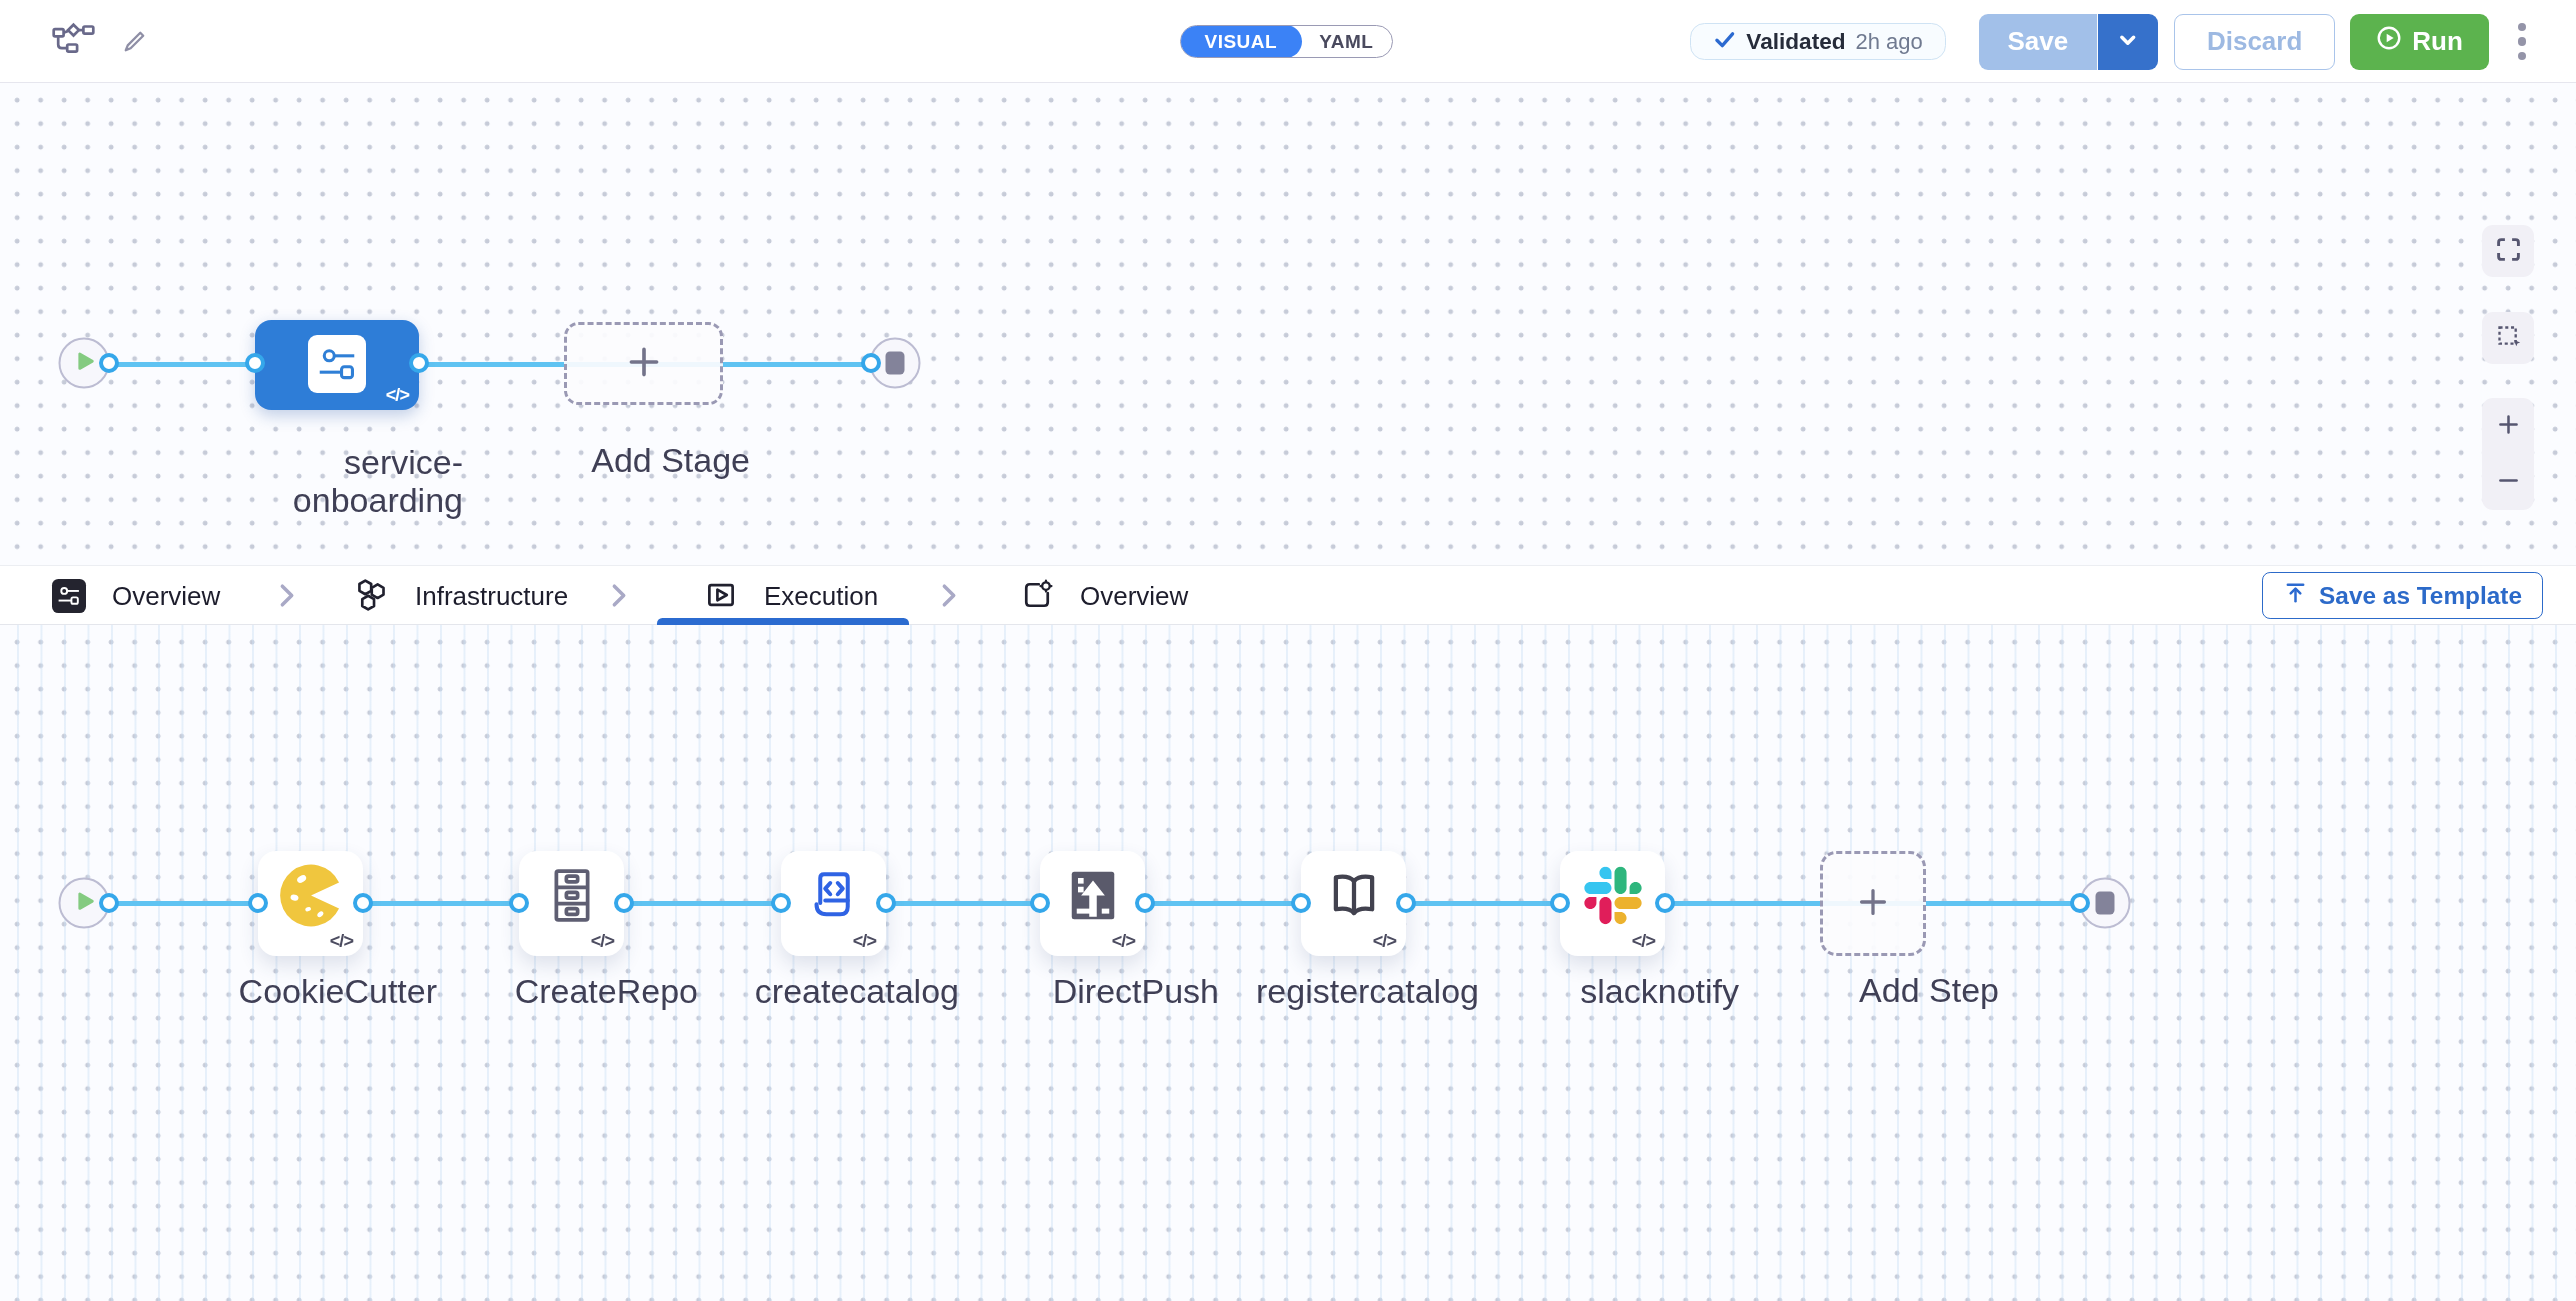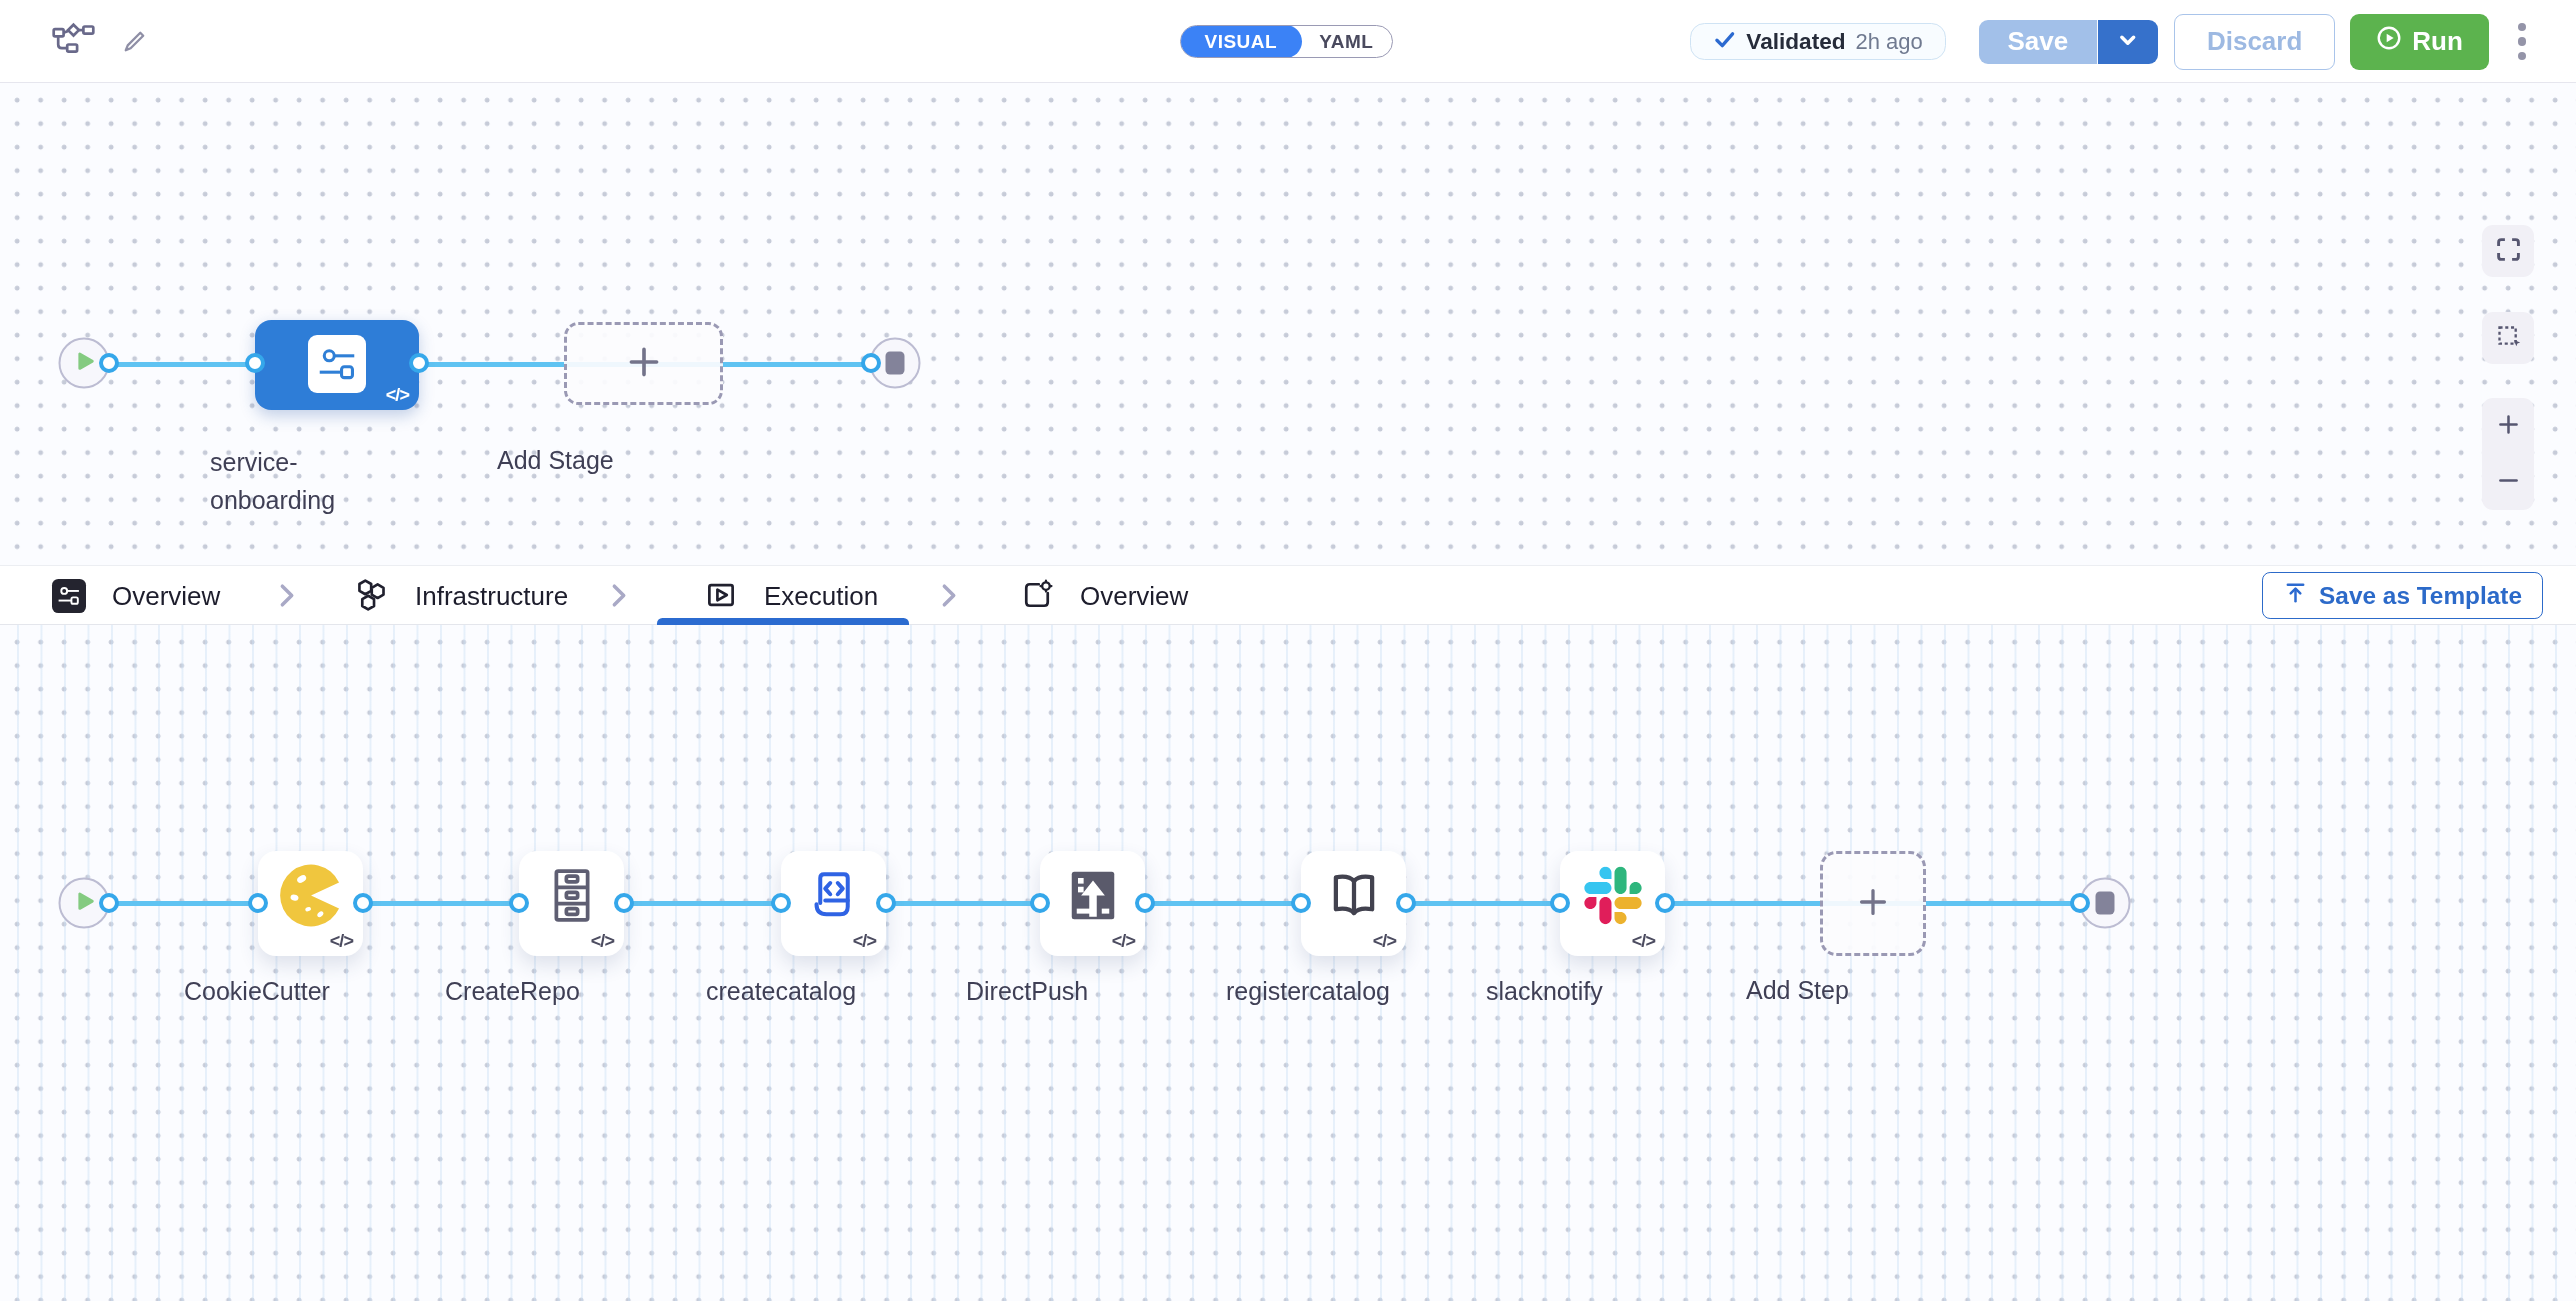--- a/index.html
+++ b/index.html
@@ -19,21 +19,21 @@
   .toggle-visual { background:#3b82f6; color:#fff; border-radius:904px; padding:0 24.4px; display:flex;
                    align-items:center; font-size:19px; font-weight:700; letter-spacing:0.5px; margin:-0.9px; }
   .toggle-yaml { flex:1; display:flex; align-items:center; justify-content:center; color:#4a4a5e;
                  font-size:19px; font-weight:700; letter-spacing:0.5px; }
 
   .tb-right { position:absolute; right:45px; top:0; height:83px; display:flex; align-items:center; }
   .validated { height:37px; border:1.8px solid #cfe3f4; background:#f8fcff; border-radius:14.5px;
                display:flex; align-items:center; gap:10px; padding:0 22px; margin-right:33px; }
   .validated-label { font-size:22.6px; font-weight:700; color:#262c3a; }
   .validated-time { font-size:22px; color:#707a90; }
-  .save-split { display:flex; height:44px; margin-right:16.3px; }
+  .save-split { display:flex; height:56px; margin-right:16.3px; }
   .save-main { width:119px; background:#a2c0e9; border-radius:9px 0 0 9px; color:#fff; font-size:26px;
                font-weight:700; display:flex; align-items:center; justify-content:center;
                border-right:1.8px solid rgba(255,255,255,0.95); cursor:pointer; }
   .save-caret { width:60px; background:#3671cb; border-radius:0 9px 9px 0; display:flex;
                 align-items:center; justify-content:center; cursor:pointer; }
   .discard-btn { height:56px; width:161px; background:#fff; border:1.8px solid #a9c4ea; border-radius:9px;
                  color:#9db9e2; font-size:26px; font-weight:700; display:flex; align-items:center;
                  justify-content:center; margin-right:14.5px; cursor:pointer; }
   .run-btn { height:56px; width:139px; background:#5cb34e; border-radius:9px; color:#fff; font-size:26px;
              font-weight:700; display:flex; align-items:center; justify-content:center; gap:9px; cursor:pointer; }
@@ -67,21 +67,21 @@
   .code-badge { position:absolute; right:10px; bottom:4.5px; font-size:18px; font-weight:700; letter-spacing:-0.9px; }
   .code-badge.on-blue { color:#fff; }
   .code-badge.on-white { color:#4c4c60; }
 
   .dashed-node { position:absolute; border:3.6px dashed #9a99b4; border-radius:14.5px;
                  background:rgba(252,252,254,0.92); z-index:5; display:flex; align-items:center;
                  justify-content:center; cursor:pointer; }
   .add-stage { left:564px; top:239px; width:159px; height:83px; }
   .add-step { left:1820px; top:226px; width:106px; height:105px; border-radius:16.3px; }
 
-  .node-label { position:absolute; width:253px; text-align:left; font-size:25px; color:#3f3f55;
+  .node-label { position:absolute; width:253px; text-align:right; font-size:34px; color:#3f3f55;
                 line-height:38px; z-index:5; }
 
   .step-card { position:absolute; top:226px; width:105px; height:105px; background:#fff; border-radius:18px;
                box-shadow:0 9px 20px rgba(45,65,110,0.14); z-index:5; cursor:pointer; }
   .step-card .step-ic { position:absolute; left:50%; top:44%; transform:translate(-50%,-50%); }
 
   
   .ctrl { position:absolute; left:2482px; width:52px; background:#f1f0f6; border-radius:11px; z-index:8; }
   .ctrl-btn { width:52px; height:52px; display:flex; align-items:center; justify-content:center; cursor:pointer; }
   .ctrl-zoom { top:315px; height:112px; display:flex; flex-direction:column; }

